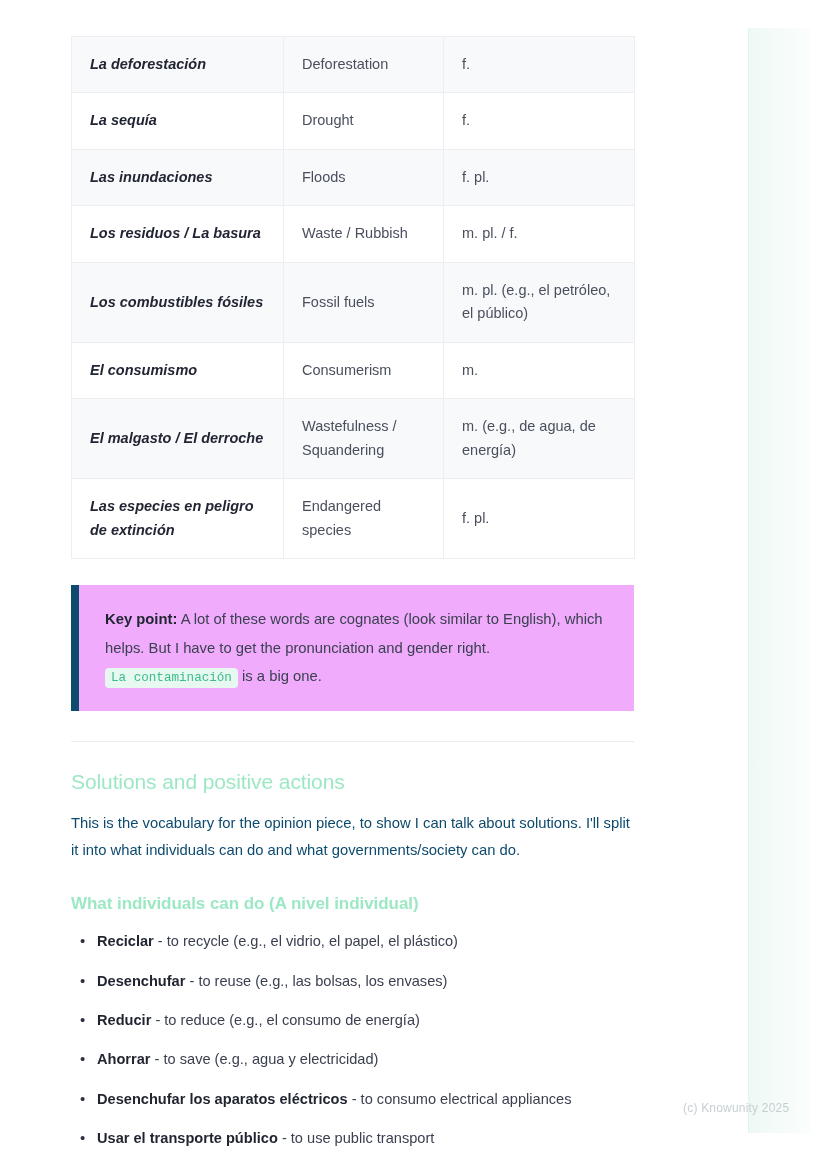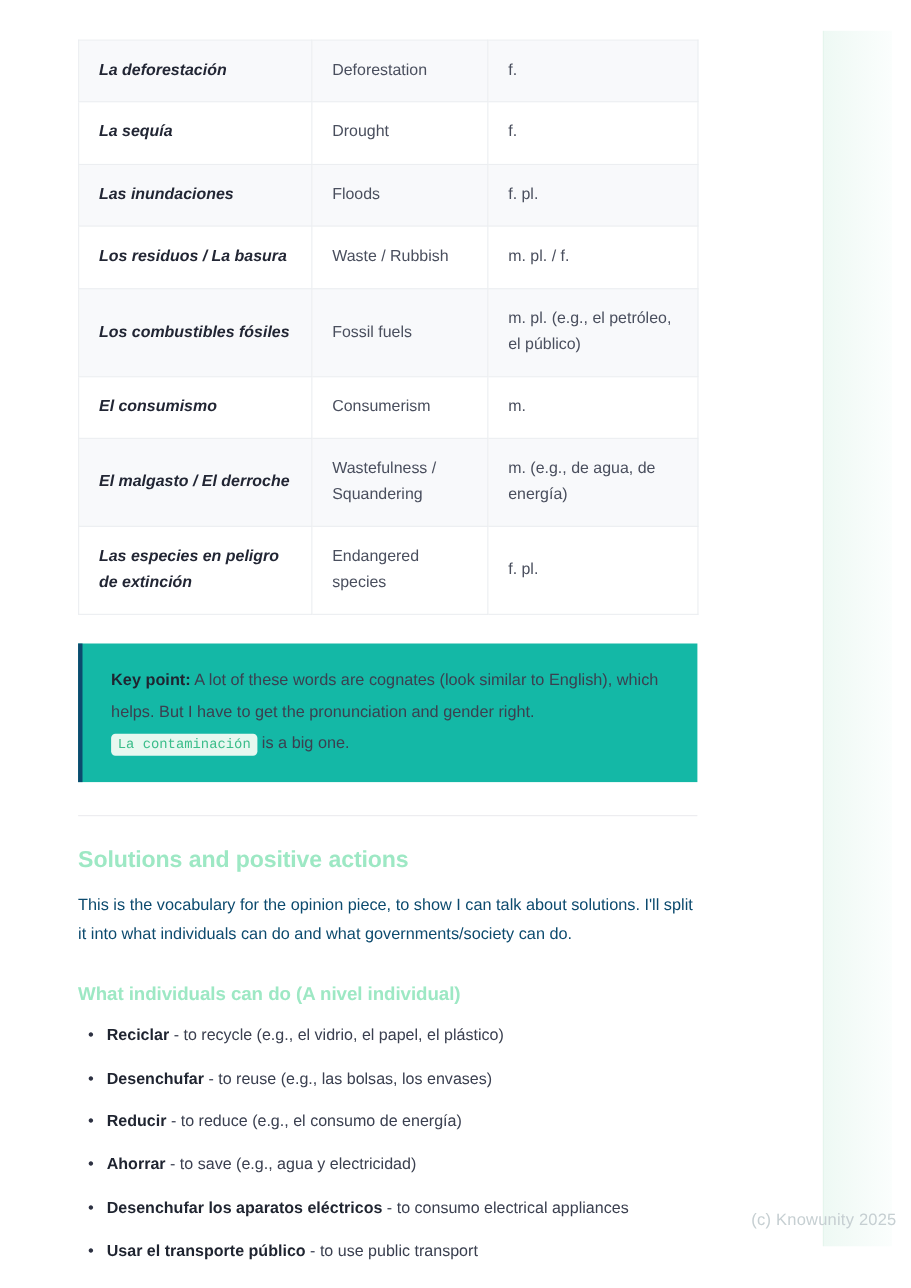--- a/index.html
+++ b/index.html
@@ -71,22 +71,22 @@
   .cell-trans, .cell-gender {
     color: #4a4f5e;
     font-weight: normal;
   }
 
   
   .callout {
     margin-top: 26px;
     width: 563px;
     box-sizing: border-box;
-    background: #14b8a6;
-    border-left: 4px solid #0c4a6e;
+    background: #f0abfc;
+    border-left: 8px solid #0c4a6e;
     padding: 20px 22px 20px 26px;
     font-size: 14.8px;
     line-height: 1.92;
     color: #3b4050;
   }
   .callout b {
     color: #1f2430;
     font-weight: bold;
   }
   code.chip {
@@ -104,21 +104,21 @@
     width: 563px;
     height: 1px;
     background: #ececef;
     border: 0;
     margin: 30px 0 0 0;
   }
 
   
   h2.section-title {
     font-size: 21px;
-    font-weight: bold;
+    font-weight: normal;
     color: #9de8c4;
     margin: 28px 0 0 0;
     letter-spacing: -0.1px;
   }
   h3.sub-title {
     font-size: 17px;
     font-weight: bold;
     color: #9de8c4;
     margin: 30px 0 0 0;
     letter-spacing: -0.05px;
@@ -156,21 +156,21 @@
   ul.bullets li b {
     color: #1f2430;
     font-weight: bold;
   }
 
   
   .watermark {
     position: absolute;
     left: 683px;
     top: 1101px;
-    font-size: 15px;
+    font-size: 12px;
     color: #c6cfd2;
     letter-spacing: 0.2px;
     white-space: nowrap;
   }
 </style>
 </head>
 <body>
 
 <div class="side-panel"></div>
 

